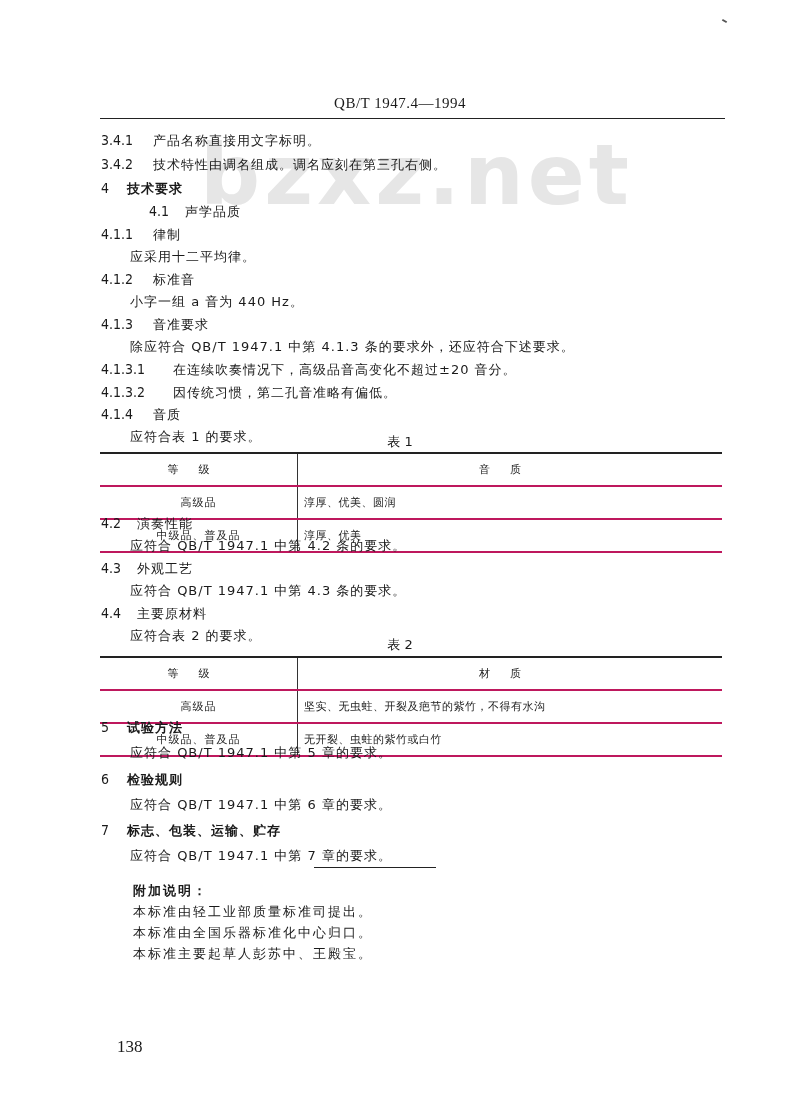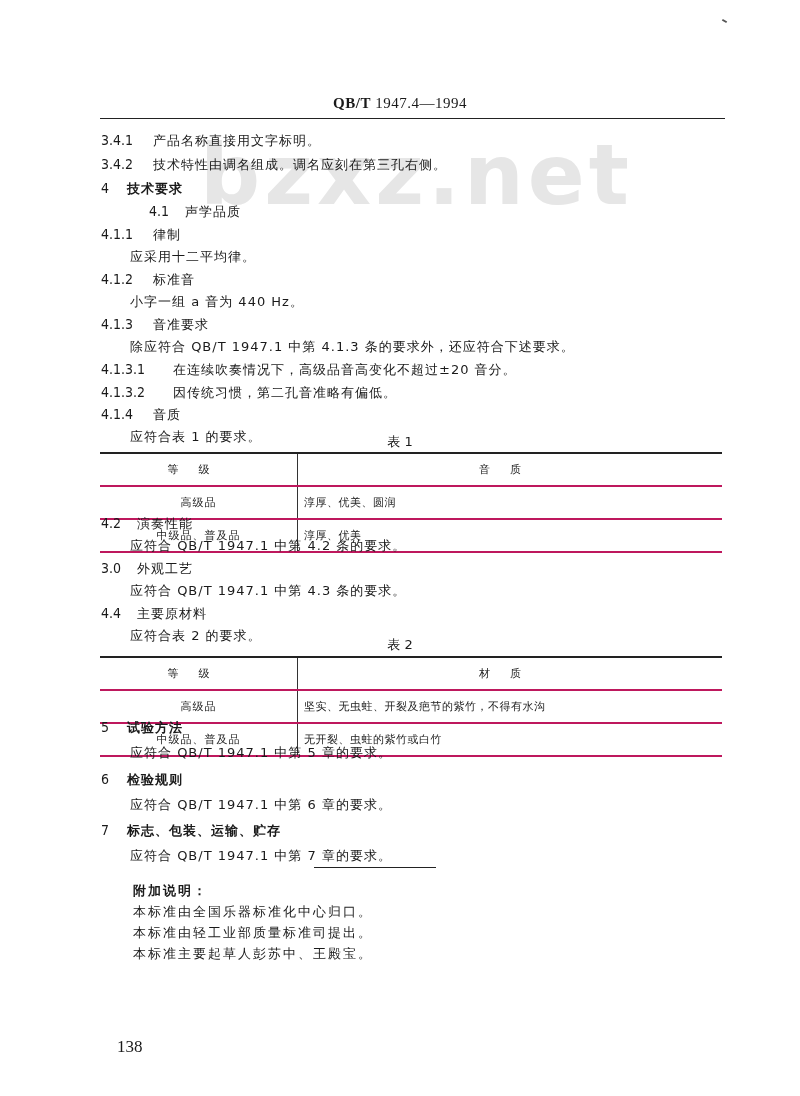--- a/index.html
+++ b/index.html
@@ -5,21 +5,21 @@
   html, body { margin: 0; padding: 0; }
   body {
     width: 800px; height: 1096px; background: #ffffff; position: relative; overflow: hidden;
     font-family: "DejaVu Sans", "Liberation Sans", sans-serif; color: #1a1a1a;
   }
   .abs { position: absolute; }
   .header-title {
     left: 0; width: 800px; top: 95px; text-align: center;
     font-family: "Liberation Serif", "DejaVu Serif", serif; font-size: 15px; letter-spacing: 0.5px;
   }
-  .header-title b { font-weight: bold; }
+  .header-title b { font-weight: normal; }
   .header-rule { left: 100px; top: 118px; width: 625px; height: 1px; background: #222; }
   .watermark {
     left: 200px; top: 133px; font-family: "DejaVu Sans", sans-serif; font-weight: bold;
     font-size: 84px; color: #e6e6e6; letter-spacing: 4px; line-height: 1; z-index: 0;
   }
   .line { font-size: 13px; line-height: 18px; white-space: nowrap; z-index: 1; }
   .num { display: inline-block; font-family: "DejaVu Sans Condensed", "DejaVu Sans", sans-serif; font-size: 14px; letter-spacing: 0px; }
   .sec-h { font-weight: bold; }
   .body-text { letter-spacing: 1px; }
 
@@ -82,21 +82,21 @@
   <tr>
     <td class="grade">中级品、普及品</td>
     <td class="desc">淳厚、优美</td>
   </tr>
 </tbody>
   </table>
 
 <div id="group2">
     <div class="abs line" style="top: 514px; left: 101px;"><span class="num" style="width: 36px;">4.2</span><span class="body-text">演奏性能</span></div>
     <div class="abs line" style="top: 537px; left: 130px;"><span class="body-text">应符合 QB/T 1947.1 中第 4.2 条的要求。</span></div>
-    <div class="abs line" style="top: 559px; left: 101px;"><span class="num" style="width: 36px;">3.0</span><span class="body-text">外观工艺</span></div>
+    <div class="abs line" style="top: 559px; left: 101px;"><span class="num" style="width: 36px;">4.3</span><span class="body-text">外观工艺</span></div>
     <div class="abs line" style="top: 582px; left: 130px;"><span class="body-text">应符合 QB/T 1947.1 中第 4.3 条的要求。</span></div>
     <div class="abs line" style="top: 604px; left: 101px;"><span class="num" style="width: 36px;">4.4</span><span class="body-text">主要原材料</span></div>
     <div class="abs line" style="top: 627px; left: 130px;"><span class="body-text">应符合表 2 的要求。</span></div>
   </div>
 
 <div class="abs table-caption" style="top:636px;">表 2</div>
 <table class="std" style="top:656px;">
   <tbody>
       <tr>
     <th class="grade">等级</th>
@@ -119,18 +119,18 @@
     <div class="abs line" style="top: 770px; left: 101px;"><span class="num" style="width: 26px;">6</span><span class="sec-h body-text">检验规则</span></div>
     <div class="abs line" style="top: 796px; left: 130px;"><span class="body-text">应符合 QB/T 1947.1 中第 6 章的要求。</span></div>
     <div class="abs line" style="top: 821px; left: 101px;"><span class="num" style="width: 26px;">7</span><span class="sec-h body-text">标志、包装、运输、贮存</span></div>
     <div class="abs line" style="top: 847px; left: 130px;"><span class="body-text">应符合 QB/T 1947.1 中第 7 章的要求。</span></div>
   </div>
 
 <div class="abs end-rule"></div>
 
 <div class="abs appendix" style="left:133px; top:880px;">
   <div class="sec-h">附加说明：</div>
+  <div>本标准由轻工业部质量标准司提出。</div>
   <div>本标准由全国乐器标准化中心归口。</div>
-  <div>本标准由轻工业部质量标准司提出。</div>
   <div>本标准主要起草人彭苏中、王殿宝。</div>
 </div>
 
 <div class="abs page-num">138</div>
 
 </body></html>

